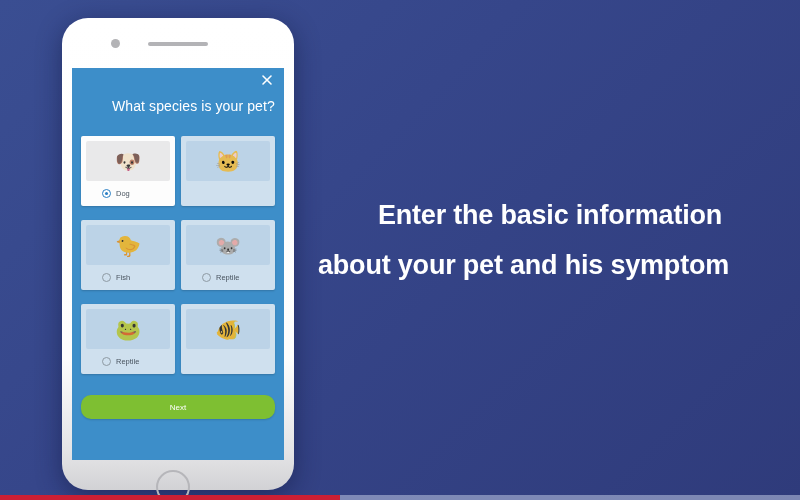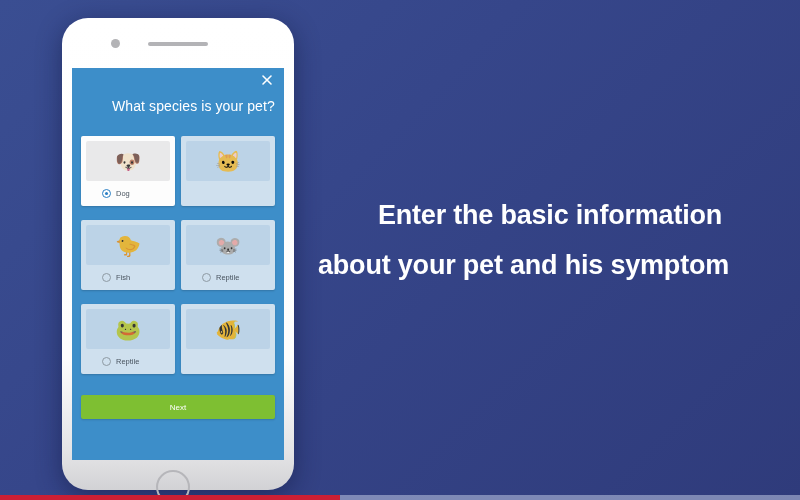--- a/index.html
+++ b/index.html
@@ -185,21 +185,21 @@
 
   
   #next-button {
     position: absolute;
     left: 9px;
     top: 327px;
     width: 194px;
     height: 24px;
     background: #7ebf32;
     border: none;
-    border-radius: 2px;
+    border-radius: 10px;
     color: #ffffff;
     font-family: "Liberation Sans", sans-serif;
     font-size: 8px;
     cursor: pointer;
     box-shadow: 0 1px 2px rgba(0,0,0,0.16);
   }
 
   
   #caption {
     position: absolute;

